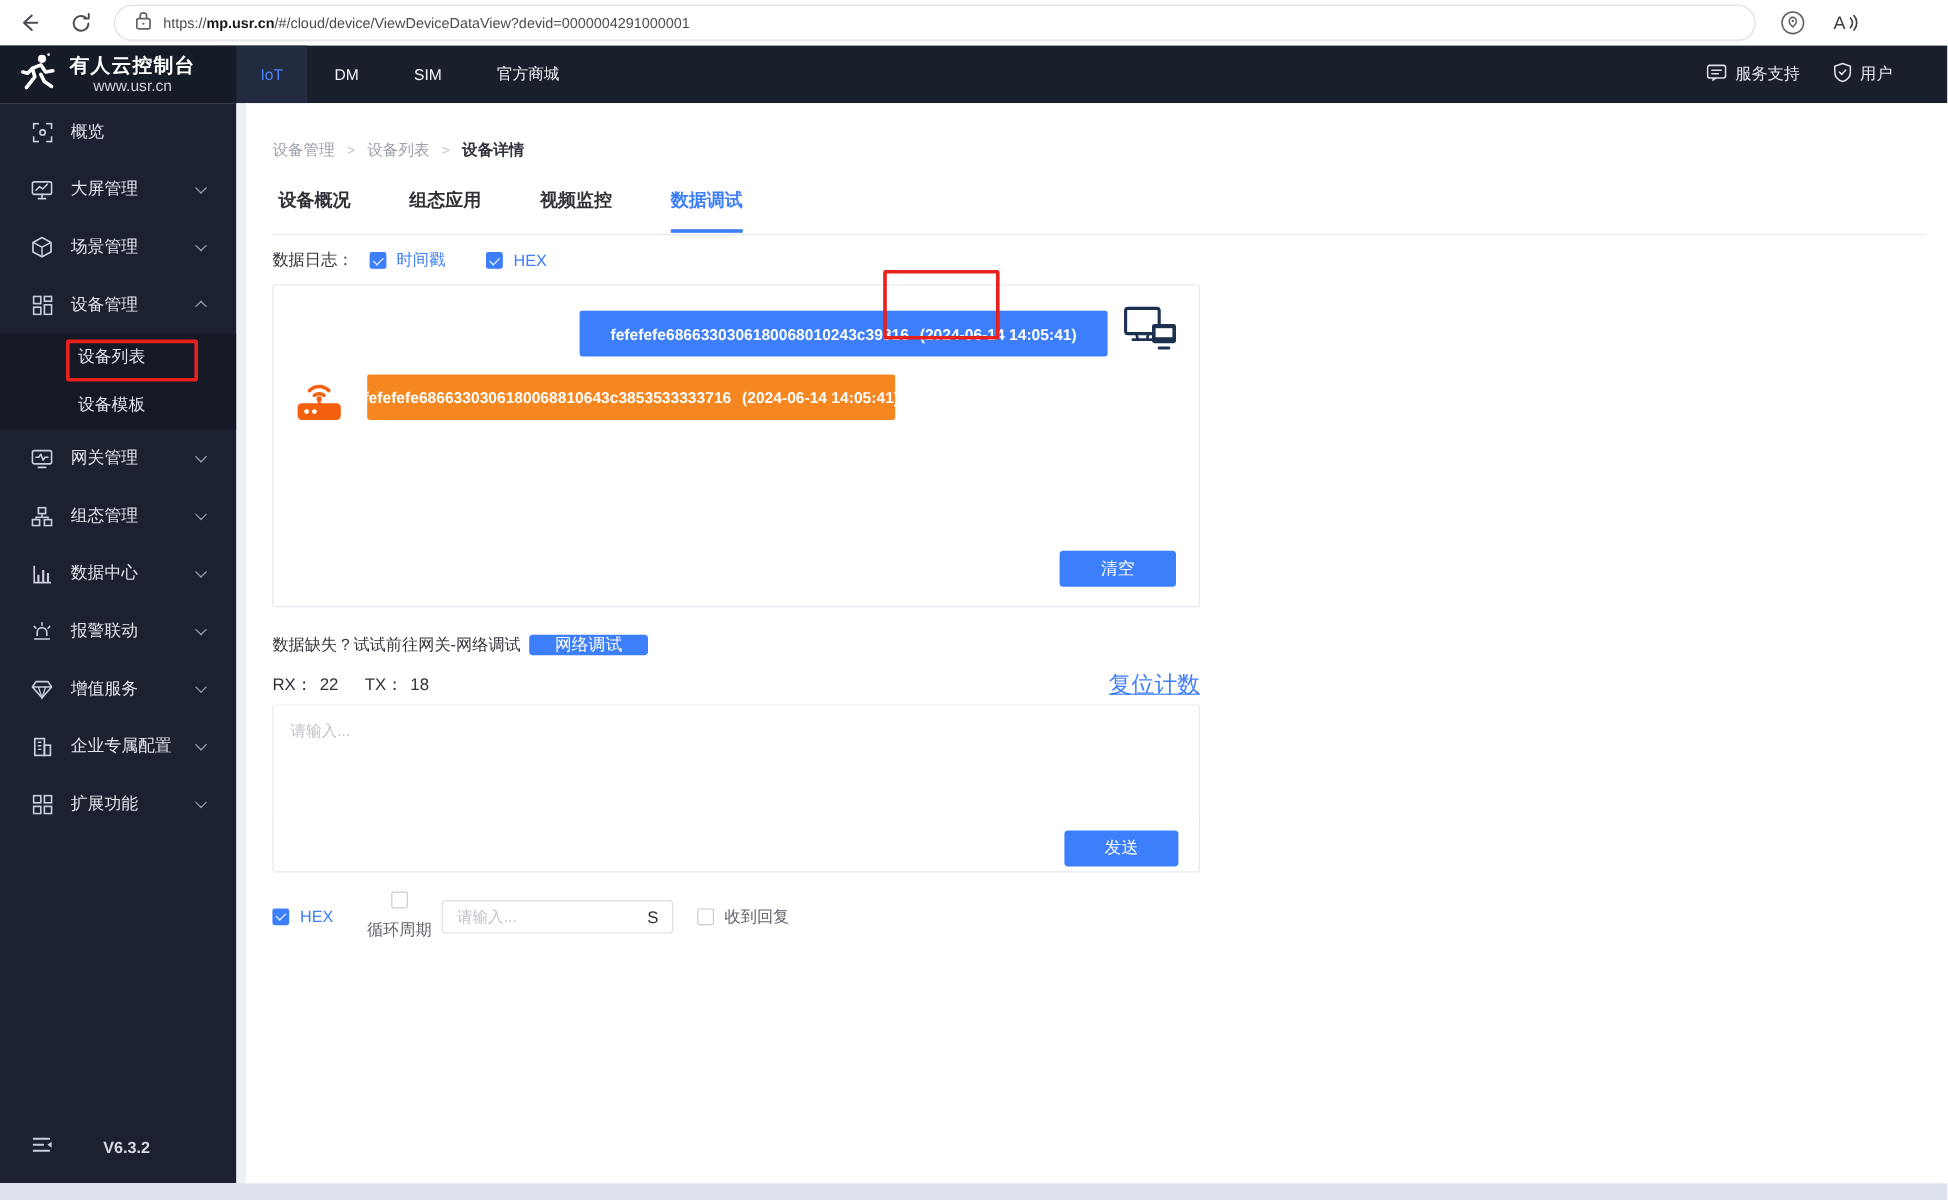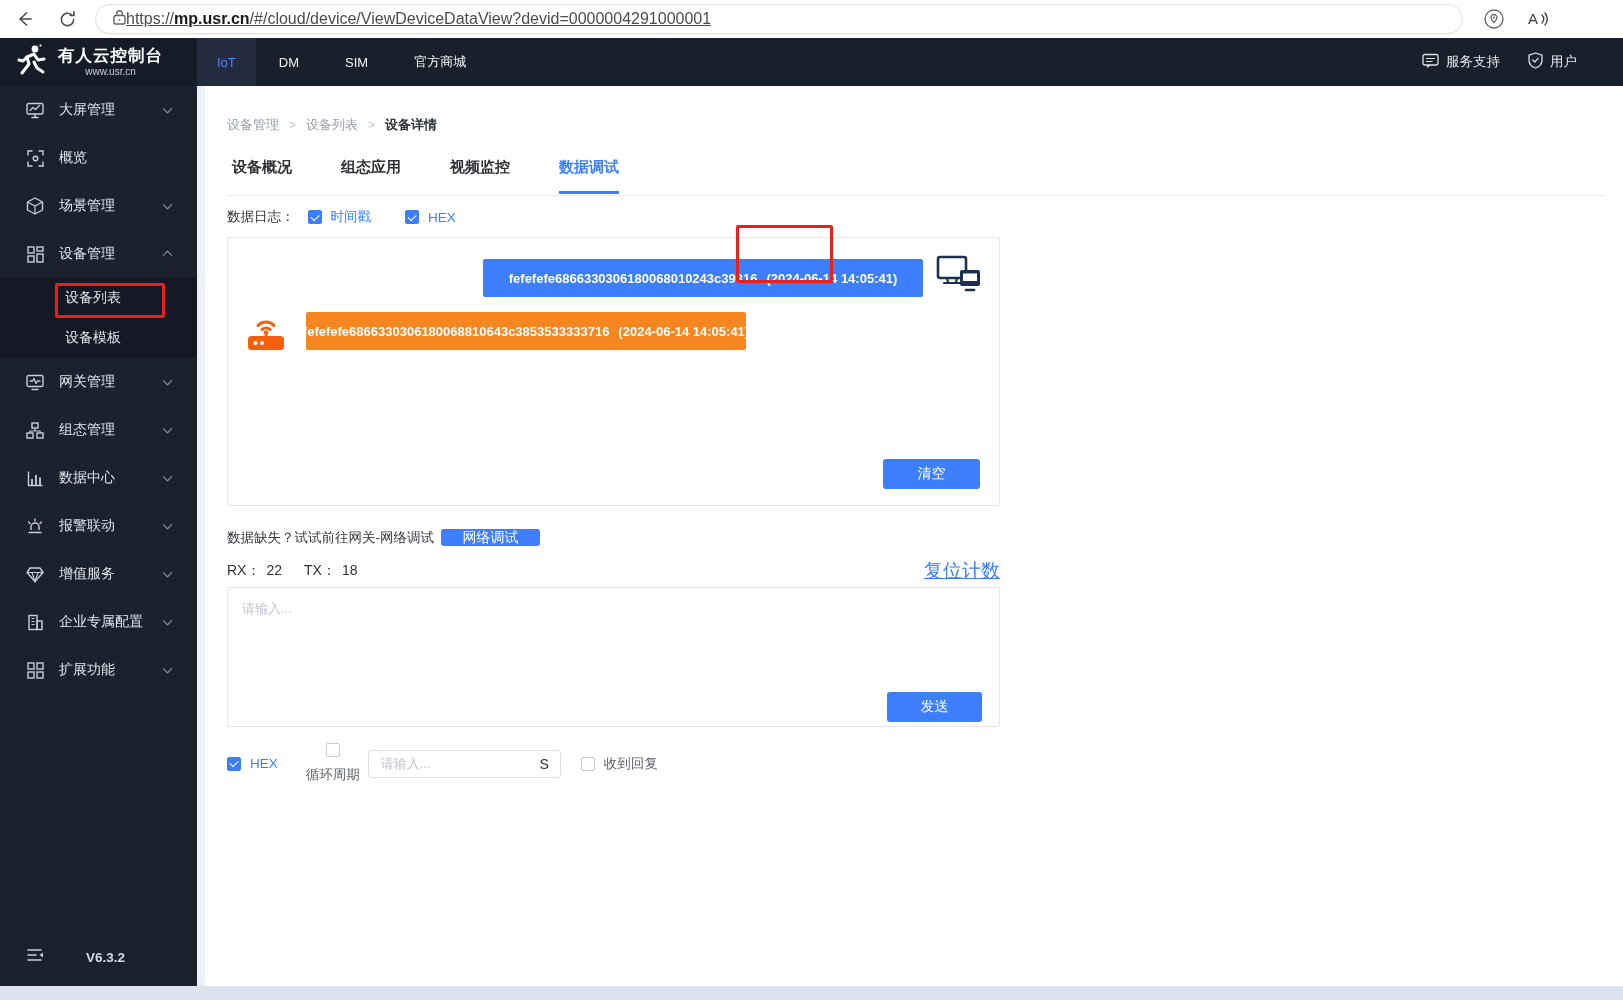--- a/index.html
+++ b/index.html
@@ -4,29 +4,29 @@
 <style>
   * { box-sizing: border-box; }
   html,body { margin:0; padding:0; }
   body { font-family:"Liberation Sans", sans-serif; background:#fff; }
   .screen { position:relative; width:1623px; height:1000px; background:#fff; overflow:hidden; }
 
   
   .browserbar { position:absolute; top:0; left:0; width:100%; height:38px; background:#fff; }
   .bicon { position:absolute; top:7px; width:24px; height:24px; display:flex; align-items:center; justify-content:center; color:#4a4d52; }
   .url-pill { position:absolute; left:95px; top:4px; width:1368px; height:30px; border:1px solid #e2e2e6; border-radius:15px; background:#fff; display:flex; align-items:center; padding-left:17px; box-shadow:0 1px 2px rgba(0,0,0,0.05); }
-  .url-text { font-size:16px; color:#4a4c50; white-space:nowrap; overflow:hidden;text-decoration:underline; }
+  .url-text { font-size:12px; color:#4a4c50; margin-left:10px; white-space:nowrap; overflow:hidden; }
   .url-text .host { color:#17181a; font-weight:700; }
 
   
   .topnav { position:absolute; top:38px; left:0; width:100%; height:48px; background:#191f2b; display:flex; align-items:stretch; }
   .brand { width:197px; background:#161c27; display:flex; align-items:center; padding-left:15px; flex:none; }
   .brand-text { margin-left:9px; display:flex; flex-direction:column; align-items:center; }
   .brand-title { color:#ffffff; font-size:16.5px; font-weight:700; letter-spacing:1px; line-height:19px; }
-  .brand-sub { color:#c9ced8; font-size:10px; line-height:13px; }
+  .brand-sub { color:#c9ced8; font-size:13px; line-height:13px; }
   .nav-tab { display:flex; align-items:center; padding:0 23px; color:#f2f4f7; font-size:13px; cursor:pointer; }
   .nav-tab.active { background:#232b3f; color:#4d82ff; padding:0 20px; }
   .topnav-right { margin-left:auto; display:flex; align-items:center; gap:28px; padding-right:46px; color:#e4e7ed; font-size:13.5px; }
   .tn-item { display:flex; align-items:center; gap:7px; white-space:nowrap; }
 
   
   .sidebar { position:absolute; top:86px; left:0; width:197px; bottom:14px; background:#1b212e; }
   .side-item { position:relative; height:48px; display:flex; align-items:center; padding-left:26px; color:#e0e4eb; font-size:14px; cursor:pointer; }
   .side-item .lbl { margin-left:15px; }
   .side-icon { width:18px; height:18px; display:flex; align-items:center; justify-content:center; }
@@ -180,37 +180,37 @@
             </svg>
         </span>
         <span>用户</span>
       </span>
     </div>
   </div>
 
   <div class="sidebar">
     <div class="side-item">
       <span class="side-icon">
+        <svg width="17" height="17" viewBox="0 0 17 17">
+            <path d="M1 5.5 V1 h4.5 M11.5 1 H16 v4.5 M16 11.5 V16 h-4.5 M5.5 16 H1 v-4.5" stroke="#c9cfda" stroke-width="1.4" fill="none"></path>
+            <circle cx="8.5" cy="8.5" r="2.2" fill="none" stroke="#c9cfda" stroke-width="1.4"></circle>
+          </svg>
+      </span>
+      <span class="lbl">概览</span>
+    </div>
+    <div class="side-item">
+      <span class="side-icon">
         <svg width="18" height="17" viewBox="0 0 18 17">
             <rect x="1" y="1.5" width="16" height="10.5" rx="1.5" fill="none" stroke="#c9cfda" stroke-width="1.4"></rect>
             <path d="M4 8.5 l3-3 l2.5 2 l4-4" stroke="#c9cfda" stroke-width="1.3" fill="none" stroke-linecap="round" stroke-linejoin="round"></path>
             <path d="M6 15.5 h6 M9 12 v3.5" stroke="#c9cfda" stroke-width="1.4" stroke-linecap="round"></path>
           </svg>
       </span>
       <span class="lbl">大屏管理</span>
       <span class="chev"></span>
-    </div>
-    <div class="side-item">
-      <span class="side-icon">
-        <svg width="17" height="17" viewBox="0 0 17 17">
-            <path d="M1 5.5 V1 h4.5 M11.5 1 H16 v4.5 M16 11.5 V16 h-4.5 M5.5 16 H1 v-4.5" stroke="#c9cfda" stroke-width="1.4" fill="none"></path>
-            <circle cx="8.5" cy="8.5" r="2.2" fill="none" stroke="#c9cfda" stroke-width="1.4"></circle>
-          </svg>
-      </span>
-      <span class="lbl">概览</span>
     </div>
     <div class="side-item">
       <span class="side-icon">
         <svg width="18" height="18" viewBox="0 0 18 18">
             <path d="M9 1 L16.5 5 V13 L9 17 L1.5 13 V5 Z" fill="none" stroke="#c9cfda" stroke-width="1.4" stroke-linejoin="round"></path>
             <path d="M9 9 L16.5 5 M9 9 L1.5 5 M9 9 V17" stroke="#c9cfda" stroke-width="1.2" fill="none"></path>
           </svg>
       </span>
       <span class="lbl">场景管理</span>
       <span class="chev"></span>

